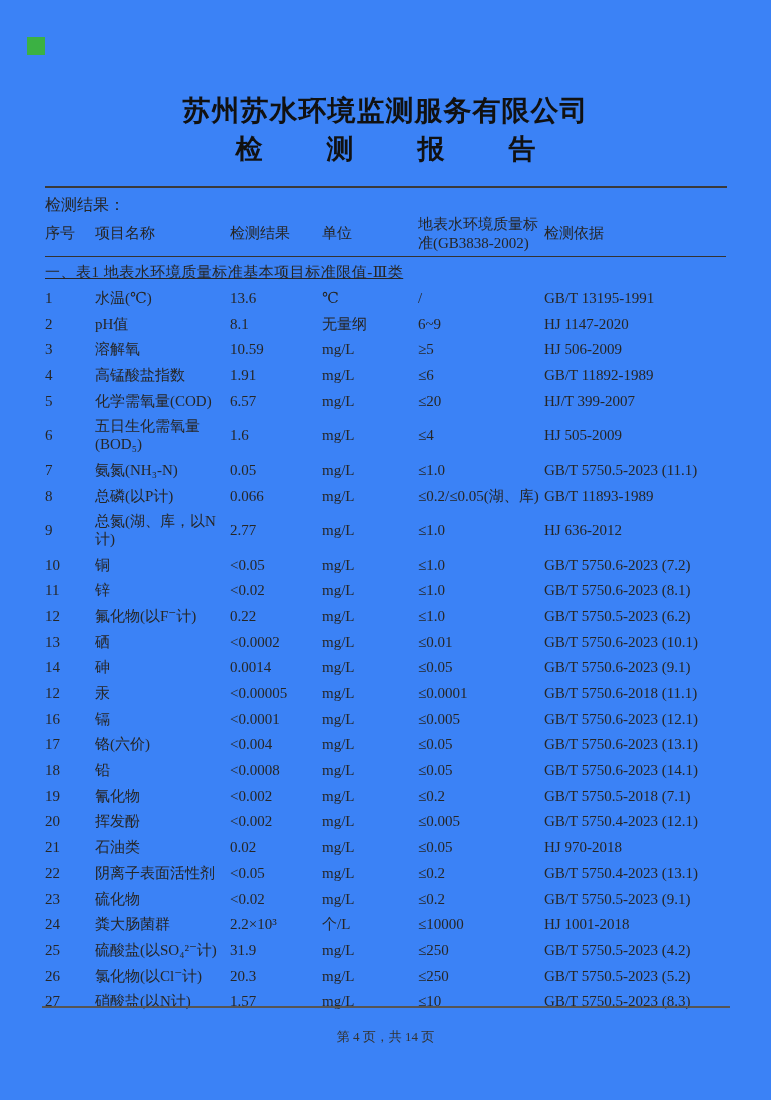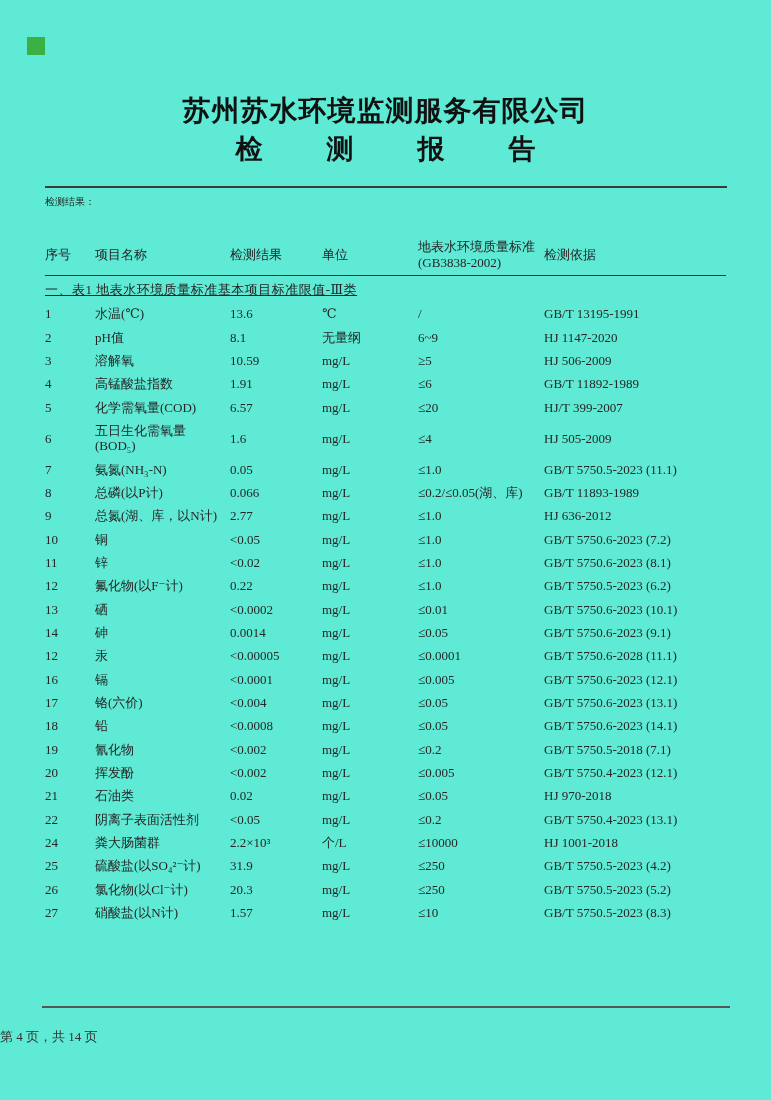--- a/index.html
+++ b/index.html
@@ -1,18 +1,18 @@
 <!DOCTYPE html>
 <html><head>
 <meta charset="utf-8">
 <style>
   html,body { margin:0; padding:0; background:#ffffff; }
   .page {
     position:relative; width:771px; height:1100px; margin:0 auto;
-    background:#5eead4; overflow:hidden;
+    background:#3b82f6; overflow:hidden;
     font-family:"Liberation Serif","DejaVu Serif",serif;
     color:#262626;
   }
   .green-marker {
     position:absolute; left:27px; top:37px; width:18px; height:18px;
   }
   .company-title {
     position:absolute; top:92px; left:0; width:100%;
     text-align:center; font-size:28px; font-weight:600;
     letter-spacing:1px; color:#111; margin:0;
@@ -25,45 +25,44 @@
   .meta-row {
     position:absolute; top:166px; left:45px; width:682px;
     display:flex; justify-content:space-between;
     font-size:13.5px;
   }
   .rule-top {
     position:absolute; top:186px; left:45px; width:682px; height:2px;
     background:#3a3a3a;
   }
   .results-label {
-    position:absolute; top:195px; left:45px; font-size:10px;
+    position:absolute; top:195px; left:45px; font-size:16px;
   }
   .report-table {
     position:absolute; top:212px; left:45px; width:681px;
     border-collapse:collapse; table-layout:fixed;
-    font-size:13px;
-    margin-top:24px;
+    font-size:15px;
   }
   .report-table th {
     font-weight:normal; text-align:left; vertical-align:middle;
     padding:3px 4px 3px 0; line-height:1.25;
     border-bottom:1.5px solid #333;
   }
   .report-table td {
     text-align:left; vertical-align:middle;
     padding:4px 4px 4px 0; line-height:1.18;
   }
   .section-row td { padding:6px 0 4px 0; line-height:1.3; letter-spacing:0.5px;text-decoration:underline; }
   .rule-bottom {
     position:absolute; top:1006px; left:42px; width:688px; height:2px;
     background:#555;
   }
   .page-footer {
     position:absolute; top:1028px; left:0; width:100%;
-    text-align:left; font-size:13px; color:#333;
+    text-align:center; font-size:13px; color:#333;
   }
 </style>
 </head>
 <body>
 
 <div class="page">
 
   <div class="green-marker" style="background: rgb(59, 177, 67);"></div>
 
   <h1 class="company-title">苏州苏水环境监测服务有限公司</h1>
@@ -214,21 +213,21 @@
     <td>mg/L</td>
     <td>≤0.05</td>
     <td>GB/T 5750.6-2023 (9.1)</td>
   </tr>
         <tr class="data-row">
     <td>12</td>
     <td>汞</td>
     <td>&lt;0.00005</td>
     <td>mg/L</td>
     <td>≤0.0001</td>
-    <td>GB/T 5750.6-2028 (11.1)</td>
+    <td>GB/T 5750.6-2018 (11.1)</td>
   </tr>
         <tr class="data-row">
     <td>16</td>
     <td>镉</td>
     <td>&lt;0.0001</td>
     <td>mg/L</td>
     <td>≤0.005</td>
     <td>GB/T 5750.6-2023 (12.1)</td>
   </tr>
         <tr class="data-row">
@@ -271,20 +270,28 @@
     <td>≤0.05</td>
     <td>HJ 970-2018</td>
   </tr>
         <tr class="data-row">
     <td>22</td>
     <td>阴离子表面活性剂</td>
     <td>&lt;0.05</td>
     <td>mg/L</td>
     <td>≤0.2</td>
     <td>GB/T 5750.4-2023 (13.1)</td>
+  </tr>
+        <tr class="data-row">
+    <td>23</td>
+    <td>硫化物</td>
+    <td>&lt;0.02</td>
+    <td>mg/L</td>
+    <td>≤0.2</td>
+    <td>GB/T 5750.5-2023 (9.1)</td>
   </tr>
         <tr class="data-row">
     <td>24</td>
     <td>粪大肠菌群</td>
     <td>2.2×10³</td>
     <td>个/L</td>
     <td>≤10000</td>
     <td>HJ 1001-2018</td>
   </tr>
         <tr class="data-row">

